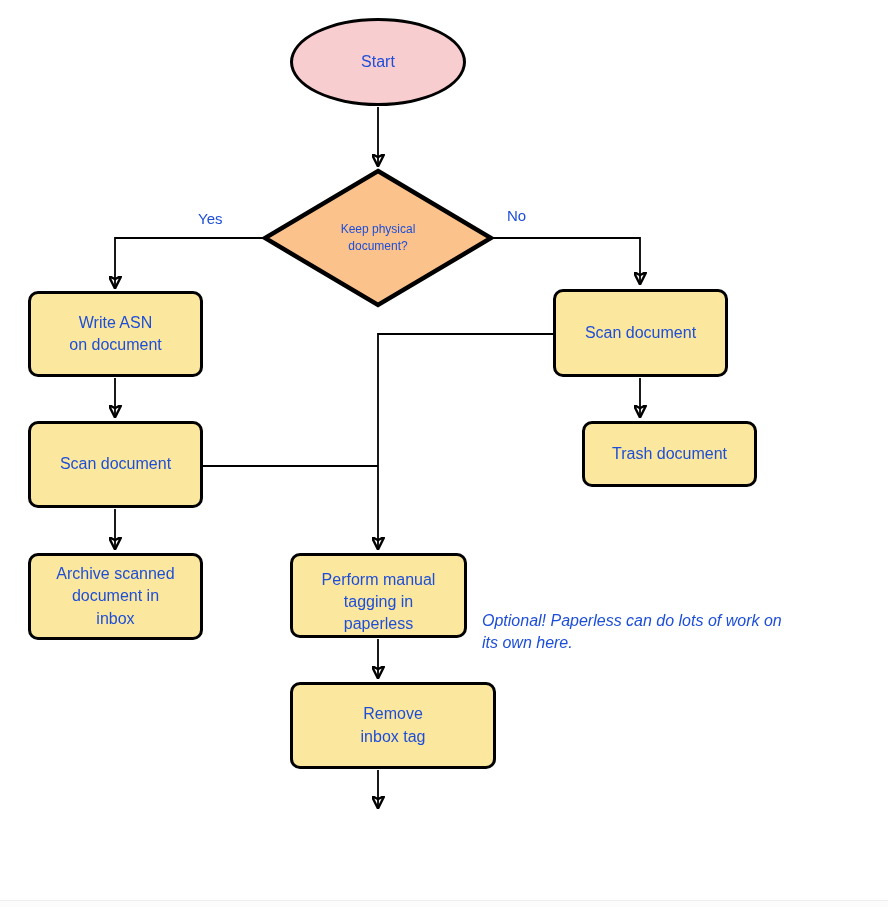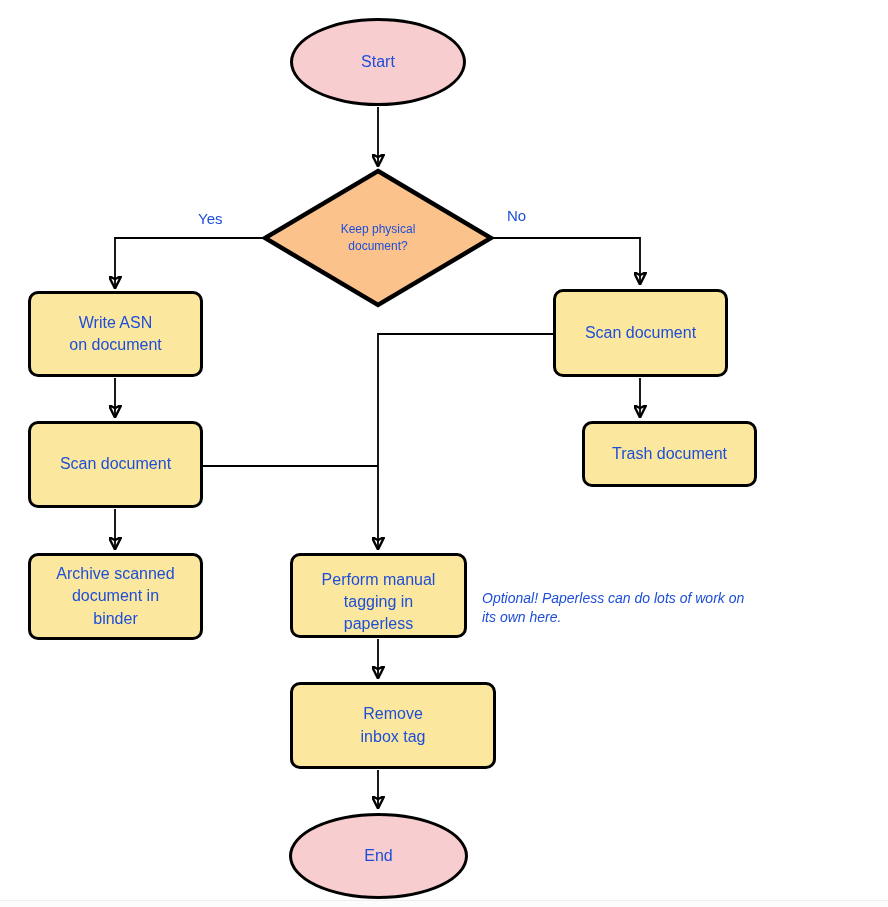--- a/index.html
+++ b/index.html
@@ -73,23 +73,23 @@
   .edge-label {
     position: absolute;
     font-size: 15px;
     background: #ffffff;
     padding: 0 2px;
   }
   .lbl-yes { left: 196px; top: 210px; }
   .lbl-no  { left: 505px; top: 207px; }
   .annotation {
     position: absolute;
-    left: 482px; top: 589px;
+    left: 482px; top: 610px;
     width: 402px;
-    font-size: 14px;
+    font-size: 16px;
     font-style: italic;
     line-height: 1.35;
     white-space: pre-line;
   }
   .bottom-edge {
     position: absolute;
     left: 0; top: 900px;
     width: 888px; height: 7px;
     background: #fcfcfd;
     border-top: 1px solid #efeff1;
@@ -138,21 +138,21 @@
 on document</span>
   </div>
 
   <div class="node n-scan-l">
     <span class="lbl">Scan document</span>
   </div>
 
   <div class="node n-archive">
     <span class="lbl">Archive scanned
 document in
-binder</span>
+inbox</span>
   </div>
 
   <div class="node n-scan-r">
     <span class="lbl">Scan document</span>
   </div>
 
   <div class="node n-trash">
     <span class="lbl">Trash document</span>
   </div>
 
@@ -163,19 +163,16 @@
   </div>
 
   <div class="annotation">Optional! Paperless can do lots of work on
 its own here.</div>
 
   <div class="node n-remove">
     <span class="lbl">Remove
 inbox tag</span>
   </div>
 
-  <div class="node terminator n-end">
-    <span class="lbl">End</span>
-  </div>
 
   <div class="bottom-edge"></div>
 
 </div>
 
 </body></html>

